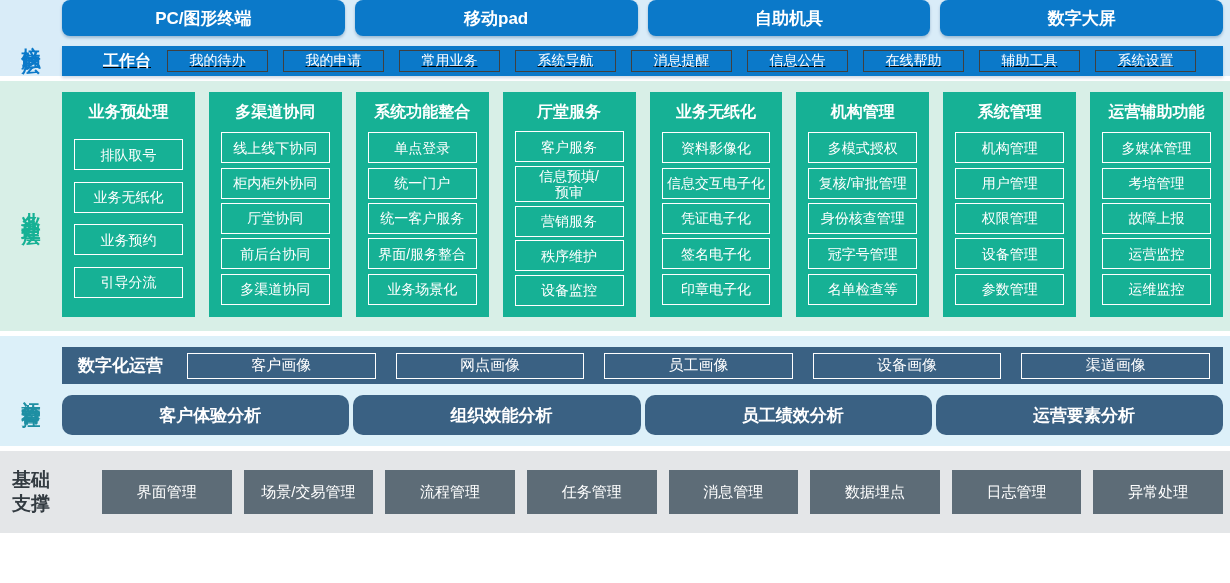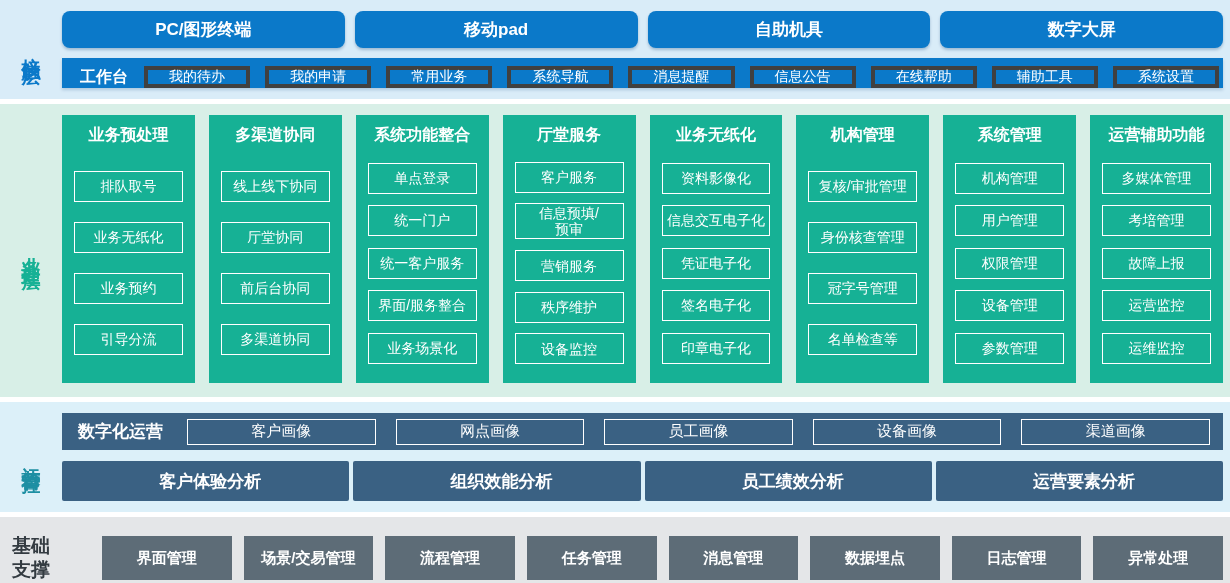--- a/index.html
+++ b/index.html
@@ -20,37 +20,37 @@
   .sec-label{
     width:62px;display:flex;align-items:center;justify-content:center;
     font-weight:bold;font-size:19px;
   }
   .v-label{writing-mode:vertical-lr;text-orientation:upright;letter-spacing:5px;}
   .contact-label{color:var(--blue);}
   .business-label{color:var(--green);letter-spacing:4px;}
   .ops-label{color:var(--ops-label);letter-spacing:3px;}
 
   
-  .sec-contact{background:var(--light-blue-bg);height:99px;margin-bottom:5px;}
+  .sec-contact{background:var(--light-blue-bg);height:76px;margin-bottom:5px;}
   .contact-body{flex:1;display:flex;flex-direction:column;justify-content:center;padding-right:7px;}
   .channels{display:flex;gap:10px;height:37px;margin-bottom:10px;}
   .channel-btn{
     flex:1;background:var(--blue);border-radius:8px;color:#fff;font-weight:bold;
     font-size:17px;display:flex;align-items:center;justify-content:center;
     box-shadow:0 2px 3px rgba(0,60,120,.28);
   }
-  .workbench{background:var(--blue);height:30px;display:flex;align-items:flex-end;padding:0 4px;
-    box-shadow:0 2px 3px rgba(0,60,120,.2);}
+  .workbench{background:var(--blue);height:30px;display:flex;align-items:center;padding:0 27px;
+    box-shadow:0 2px 3px rgba(0,60,120,.2);text-decoration:underline;}
   .wb-label{color:#fff;font-weight:bold;font-size:16px;margin:0 16px 0 14px;white-space:nowrap;}
   .wb-items{flex:1;display:flex;gap:15px;}
-  .wb-item{flex:1;height:22px;border:4px solid #404040;color:#fff;font-size:14px;
+  .wb-item{flex:1;height:22px;border:1px solid #404040;color:#fff;font-size:14px;
     display:flex;align-items:center;justify-content:center;white-space:nowrap;}
 
   
-  .sec-business{background:var(--light-green-bg);height:293px;margin-bottom:5px;}
+  .sec-business{background:var(--light-green-bg);height:250px;margin-bottom:5px;}
   .biz-cols{flex:1;display:flex;gap:14px;padding:11px 7px 14px 0;}
   .biz-col{flex:1;background:var(--green);display:flex;flex-direction:column;padding:4px 12px 8px;}
   .biz-col-title{color:#fff;font-weight:bold;font-size:16px;text-align:center;
     height:32px;line-height:32px;white-space:nowrap;}
   .biz-items{flex:1;display:flex;flex-direction:column;justify-content:space-evenly;}
   .biz-item{
     border:1px solid #fff;color:#fff;font-size:14px;min-height:31px;
     display:flex;align-items:center;justify-content:center;text-align:center;
     white-space:pre-line;line-height:1.15;padding:1px 2px;
   }
@@ -58,30 +58,30 @@
   
   .sec-ops{background:var(--ops-bg);height:110px;margin-bottom:5px;}
   .ops-body{flex:1;display:flex;flex-direction:column;justify-content:center;padding-right:7px;}
   .ops-bar{background:var(--navy);height:37px;display:flex;align-items:center;
     padding:0 13px 0 16px;margin-bottom:11px;justify-content:center;}
   .ops-bar-label{color:#fff;font-weight:bold;font-size:17px;margin-right:24px;white-space:nowrap;}
   .ops-bar-items{flex:1;display:flex;gap:20px;}
   .ops-item{flex:1;height:26px;border:1px solid #fff;color:#fff;font-size:15px;
     display:flex;align-items:center;justify-content:center;white-space:nowrap;}
   .ops-analysis{display:flex;gap:4px;height:40px;}
-  .analysis-box{flex:1;background:var(--navy);border-radius:2px;color:#fff;font-weight:bold;
+  .analysis-box{flex:1;background:var(--navy);border-radius:10px;color:#fff;font-weight:bold;
     font-size:17px;display:flex;align-items:center;justify-content:center;padding-left:9px;}
 
   
   .sec-foundation{background:var(--gray-bg);height:82px;align-items:center;gap:40px;}
   .foundation-label{
     width:62px;padding:0 11px;text-align:center;font-weight:bold;font-size:19px;
     color:var(--foundation-label);line-height:1.25;
   }
-  .foundation-items{flex:1;display:flex;gap:12px;height:44px;padding-right:7px;font-weight:bold;}
+  .foundation-items{flex:1;display:flex;gap:12px;height:44px;padding-right:7px;}
   .foundation-box{flex:1;background:var(--gray-box);color:#fff;font-size:15px;
     display:flex;align-items:center;justify-content:center;white-space:nowrap;}
 </style>
 </head>
 <body>
 
 <div class="page">
 
   <section class="sec sec-contact">
     <div class="sec-label v-label contact-label">接触层</div>
@@ -118,20 +118,21 @@
             <div class="biz-item">排队取号</div>
             <div class="biz-item">业务无纸化</div>
             <div class="biz-item">业务预约</div>
             <div class="biz-item">引导分流</div>
           </div>
         </div>
         <div class="biz-col">
           <div class="biz-col-title">多渠道协同</div>
           <div class="biz-items">
             <div class="biz-item">线上线下协同</div>
+            <div class="biz-item">柜内柜外协同</div>
             <div class="biz-item">厅堂协同</div>
             <div class="biz-item">前后台协同</div>
             <div class="biz-item">多渠道协同</div>
           </div>
         </div>
         <div class="biz-col">
           <div class="biz-col-title">系统功能整合</div>
           <div class="biz-items">
             <div class="biz-item">单点登录</div>
             <div class="biz-item">统一门户</div>
@@ -157,20 +158,21 @@
             <div class="biz-item">资料影像化</div>
             <div class="biz-item">信息交互电子化</div>
             <div class="biz-item">凭证电子化</div>
             <div class="biz-item">签名电子化</div>
             <div class="biz-item">印章电子化</div>
           </div>
         </div>
         <div class="biz-col">
           <div class="biz-col-title">机构管理</div>
           <div class="biz-items">
+            <div class="biz-item">多模式授权</div>
             <div class="biz-item">复核/审批管理</div>
             <div class="biz-item">身份核查管理</div>
             <div class="biz-item">冠字号管理</div>
             <div class="biz-item">名单检查等</div>
           </div>
         </div>
         <div class="biz-col">
           <div class="biz-col-title">系统管理</div>
           <div class="biz-items">
             <div class="biz-item">机构管理</div>

